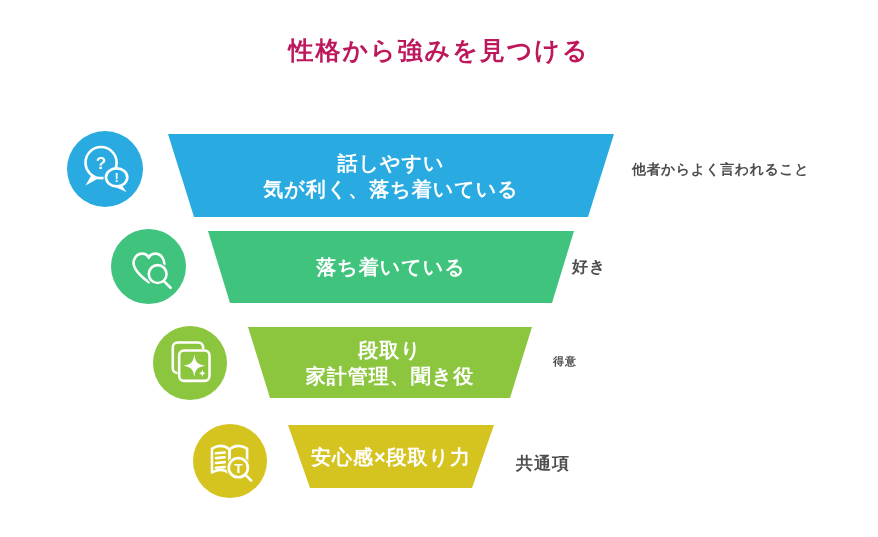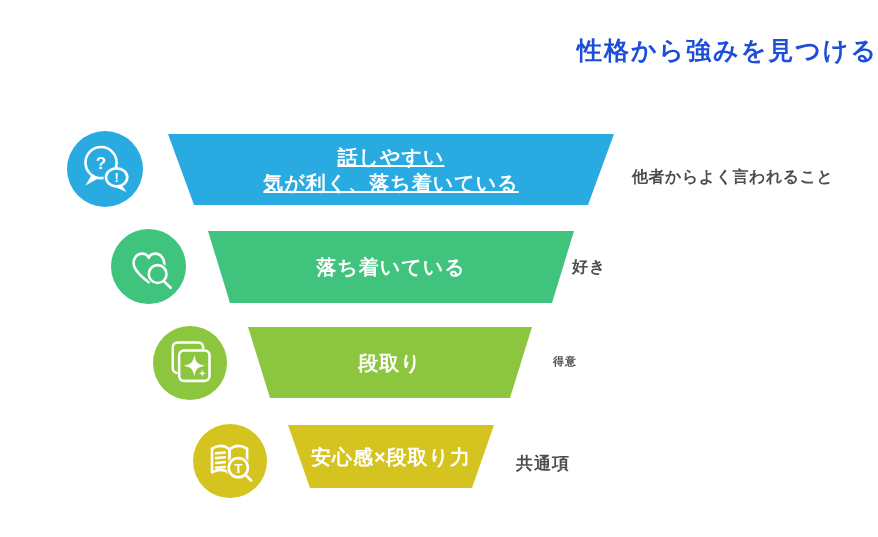--- a/index.html
+++ b/index.html
@@ -8,42 +8,42 @@
     width: 878px;
     height: 537px;
     background: #ffffff;
     font-family: "Liberation Sans", "DejaVu Sans", sans-serif;
     overflow: hidden;
   }
   .title {
     position: absolute;
     left: 0; right: 0;
     top: 34px;
-    text-align: right;
+    text-align: center;
     font-size: 25px;
     font-weight: bold;
     letter-spacing: 2px;
-    color: #1d4ed8;
+    color: #be185d;
   }
   .trapezoid {
     position: absolute;
     background: var(--bg, #ccc);
     display: flex;
     flex-direction: column;
     align-items: center;
     justify-content: center;
     color: #ffffff;
     font-weight: bold;
     font-size: 20px;
     line-height: 26px;
     letter-spacing: 1px;
     text-align: center;
   }
-  .layer-0 { left: 162px; top: 134px; width: 458px; height: 71px;
-    clip-path: polygon(6px 0, calc(100% - 6px) 0, calc(100% - 32px) 100%, 32px 100%); text-decoration: underline; }
+  .layer-0 { left: 162px; top: 134px; width: 458px; height: 83px;
+    clip-path: polygon(6px 0, calc(100% - 6px) 0, calc(100% - 32px) 100%, 32px 100%); }
   .layer-1 { left: 202px; top: 231px; width: 378px; height: 72px;
     clip-path: polygon(6px 0, calc(100% - 6px) 0, calc(100% - 28px) 100%, 28px 100%); }
   .layer-2 { left: 242px; top: 327px; width: 296px; height: 71px;
     clip-path: polygon(6px 0, calc(100% - 6px) 0, calc(100% - 28px) 100%, 28px 100%); }
   .layer-3 { left: 282px; top: 425px; width: 218px; height: 63px;
     clip-path: polygon(6px 0, calc(100% - 6px) 0, calc(100% - 28px) 100%, 28px 100%); }
   .icon-circle {
     position: absolute;
     border-radius: 50%;
     background: var(--bg, #ccc);
@@ -70,21 +70,21 @@
     font-family: "Liberation Sans", sans-serif;
     font-weight: bold;
     text-anchor: middle;
   }
   .side-label {
     position: absolute;
     color: #4D4D4D;
     font-weight: bold;
     white-space: nowrap;
   }
-  .side-label-0 { left: 632px; top: 167px; font-size: 16px; letter-spacing: 0.5px; }
+  .side-label-0 { left: 632px; top: 161px; font-size: 14px; letter-spacing: 0.5px; }
   .side-label-1 { left: 572px; top: 257px; font-size: 16px; letter-spacing: 1px; }
   .side-label-2 { left: 553px; top: 354px; font-size: 11px; letter-spacing: 1px; }
   .side-label-3 { left: 516px; top: 452px; font-size: 17px; letter-spacing: 1px; text-align: right; }
   .funnel-line { display: block; }
 </style>
 </head>
 <body>
 
 <div class="canvas">
 
@@ -124,20 +124,21 @@
     <svg viewBox="0 0 76 76">
       <rect class="stroke" x="16" y="12" width="38" height="38" rx="6"></rect>
       <rect class="knockout" x="22" y="20" width="42" height="42" rx="6"></rect>
       <rect class="stroke" x="24" y="22" width="38" height="38" rx="6"></rect>
       <path class="whitefill" d="M43,27 C44.5,37 47,39.5 57,41 C47,42.5 44.5,45 43,55 C41.5,45 39,42.5 29,41 C39,39.5 41.5,37 43,27 Z"></path>
       <path class="whitefill" d="M53,46 C53.6,49 54.5,49.9 57.5,50.5 C54.5,51.1 53.6,52 53,55 C52.4,52 51.5,51.1 48.5,50.5 C51.5,49.9 52.4,49 53,46 Z"></path>
     </svg>
   </div>
   <div class="trapezoid layer-2" style="--bg: #8CC63F;">
     <span class="funnel-line">段取り</span>
+    <span class="funnel-line">家計管理、聞き役</span>
   </div>
   <div class="side-label side-label-2">得意</div>
 
   <div class="icon-circle icon-3" style="--bg: #D5C31F;">
     <svg viewBox="0 0 76 76">
       <path class="stroke" d="M37,23 C30,17 22,18 15,22 L15,52 C22,48 30,47 37,53 Z"></path>
       <path class="stroke" d="M37,23 C44,17 52,18 59,22 L59,52 C52,48 44,47 37,53 Z"></path>
       <line class="stroke" x1="20" y1="28" x2="31" y2="27"></line>
       <line class="stroke" x1="20" y1="34" x2="31" y2="33"></line>
       <line class="stroke" x1="20" y1="40" x2="31" y2="39"></line>

